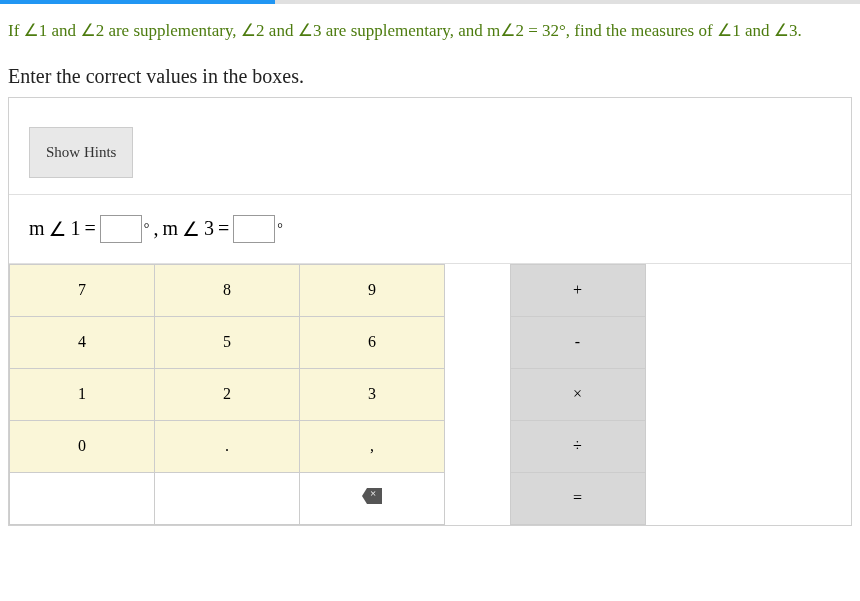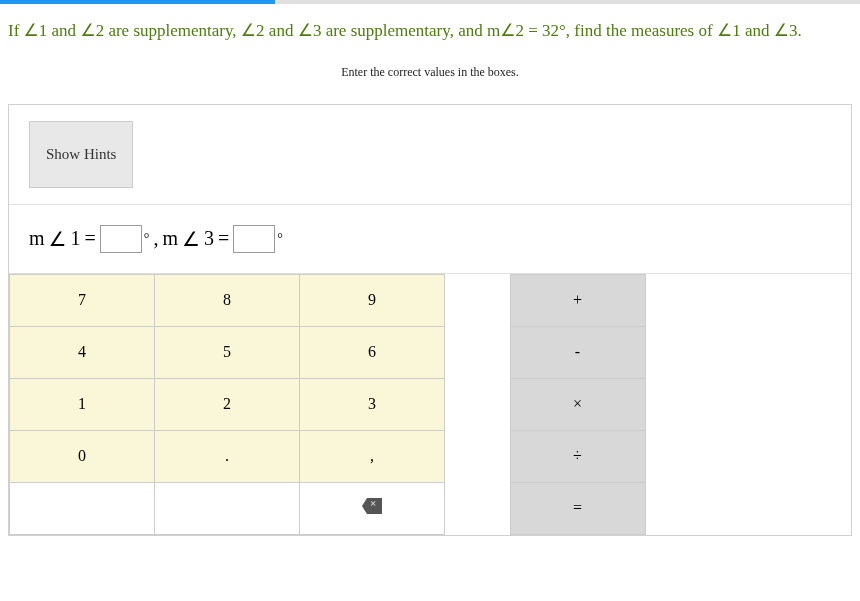--- a/index.html
+++ b/index.html
@@ -28,41 +28,41 @@
     .content {
       padding: 12px 8px;
     }
     .question-text {
       font-size: 17px;
       color: #4d7c0f;
       line-height: 1.8;
       margin-bottom: 18px;
     }
     .instruction {
-      font-size: 12px;
+      font-size: 20px;
       color: #222;
-      margin-bottom: 24px;
-      text-align: center;
+      margin-bottom: 9px;
     }
     .panel {
       border: 1px solid #d0d0d0;
       background: #fff;
     }
     .hints-section {
       padding: 16px 20px;
       border-bottom: 1px solid #e0e0e0;
     }
     .show-hints-btn {
       background: #e8e8e8;
       border: 1px solid #ccc;
-      padding: 24px 16px;
+      padding: 16px 16px;
       font-size: 15px;
       font-family: 'Times New Roman', serif;
       cursor: pointer;
       color: #333;
+      margin-top: 13px;
     }
     .answer-section {
       padding: 20px 20px;
       border-bottom: 1px solid #e0e0e0;
       font-size: 20px;
       display: flex;
       align-items: center;
       gap: 4px;
     }
     .answer-box {

